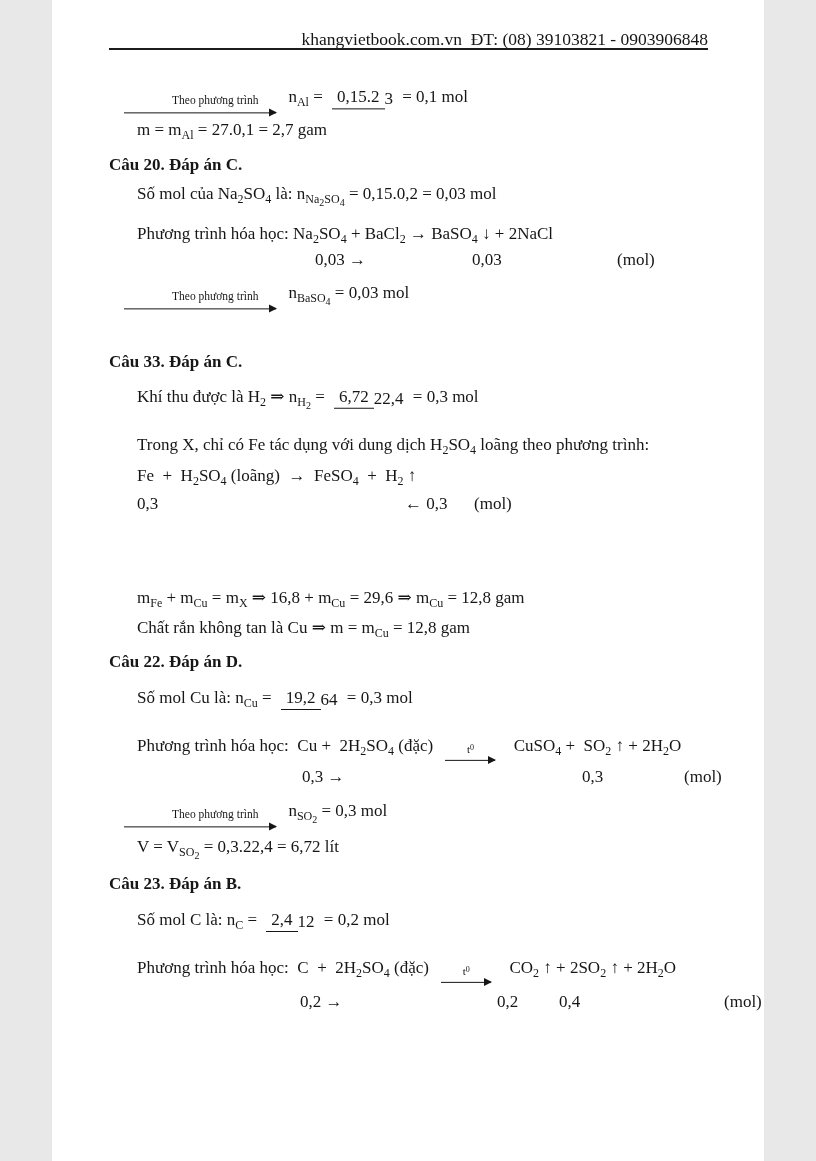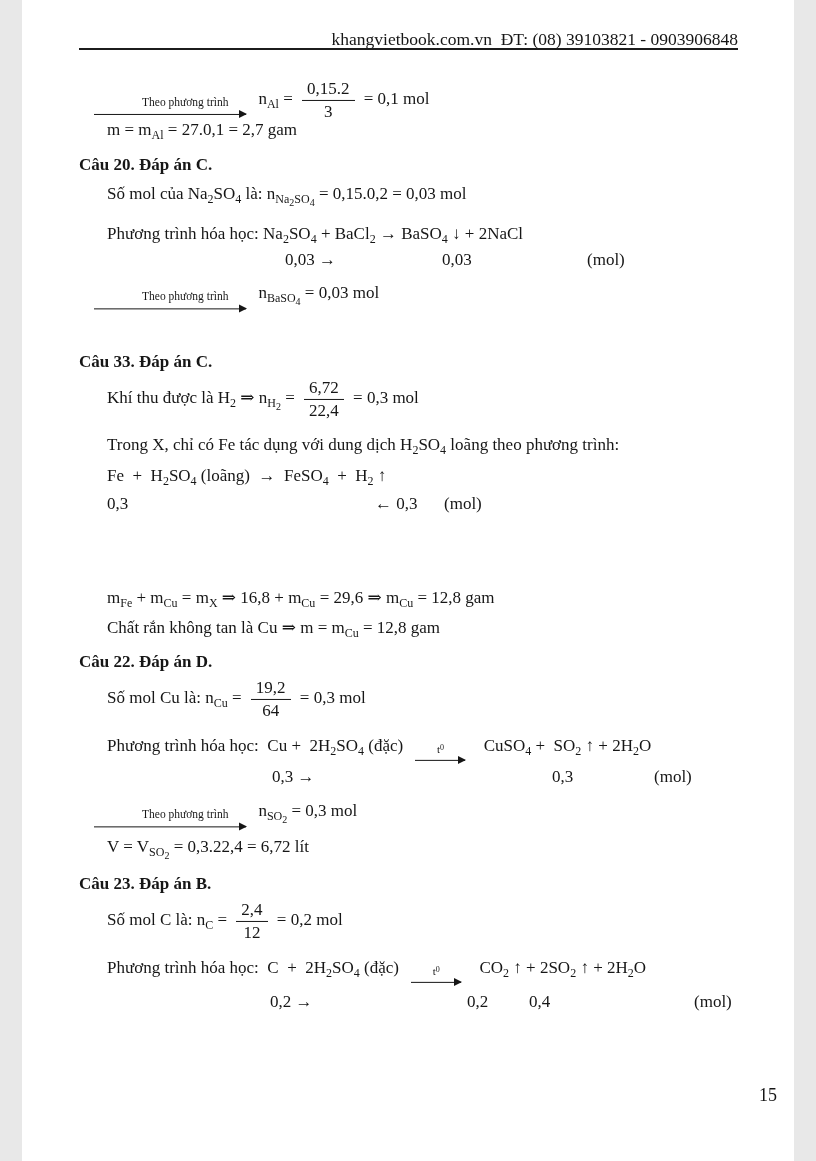--- a/index.html
+++ b/index.html
@@ -1,37 +1,37 @@
 <!DOCTYPE html>
 <html><head>
 <meta charset="utf-8">
 <style>
   html,body { margin:0; padding:0; background:#e8e8e8; }
   .page {
-    position:relative; width:772px; height:1161px; margin:0 auto;
+    position:relative; width:712px; height:1161px; margin:0 auto;
     background:#ffffff; overflow:hidden;
     font-family:"Liberation Serif","DejaVu Serif",serif;
     color:#161616;
   }
   .header-text {
     position:absolute; top:39px; right:56px; transform:translateY(-50%);
     font-size:17.5px; white-space:pre;
   }
   .header-rule {
     position:absolute; left:57px; right:56px; top:48px; height:2px; background:#1c1c1c;
   }
   .line {
     position:absolute; transform:translateY(-50%);
     white-space:pre; font-size:17px; line-height:1.25;
   }
   .heading { font-weight:bold; }
   .sub { font-size:12px; vertical-align:-4px; }
   .ss  { font-size:10px; vertical-align:-7px; }
   .frac {
-    display:inline-flex; flex-direction:column; align-items:center;
+    display:inline-flex; flex-direction:row; align-items:center;
     vertical-align:middle; margin:0 5px; line-height:1.15; text-align:center;
   }
   .frac .num { border-bottom:1px solid #161616; padding:0 5px 1px; }
   .frac .den { padding-top:1px; }
   .parrow {
     position:relative; display:inline-block;
     border-bottom:1px solid #161616;
     padding:0 18px 2px 10px; margin-right:12px;
     vertical-align:-3px;
   }

